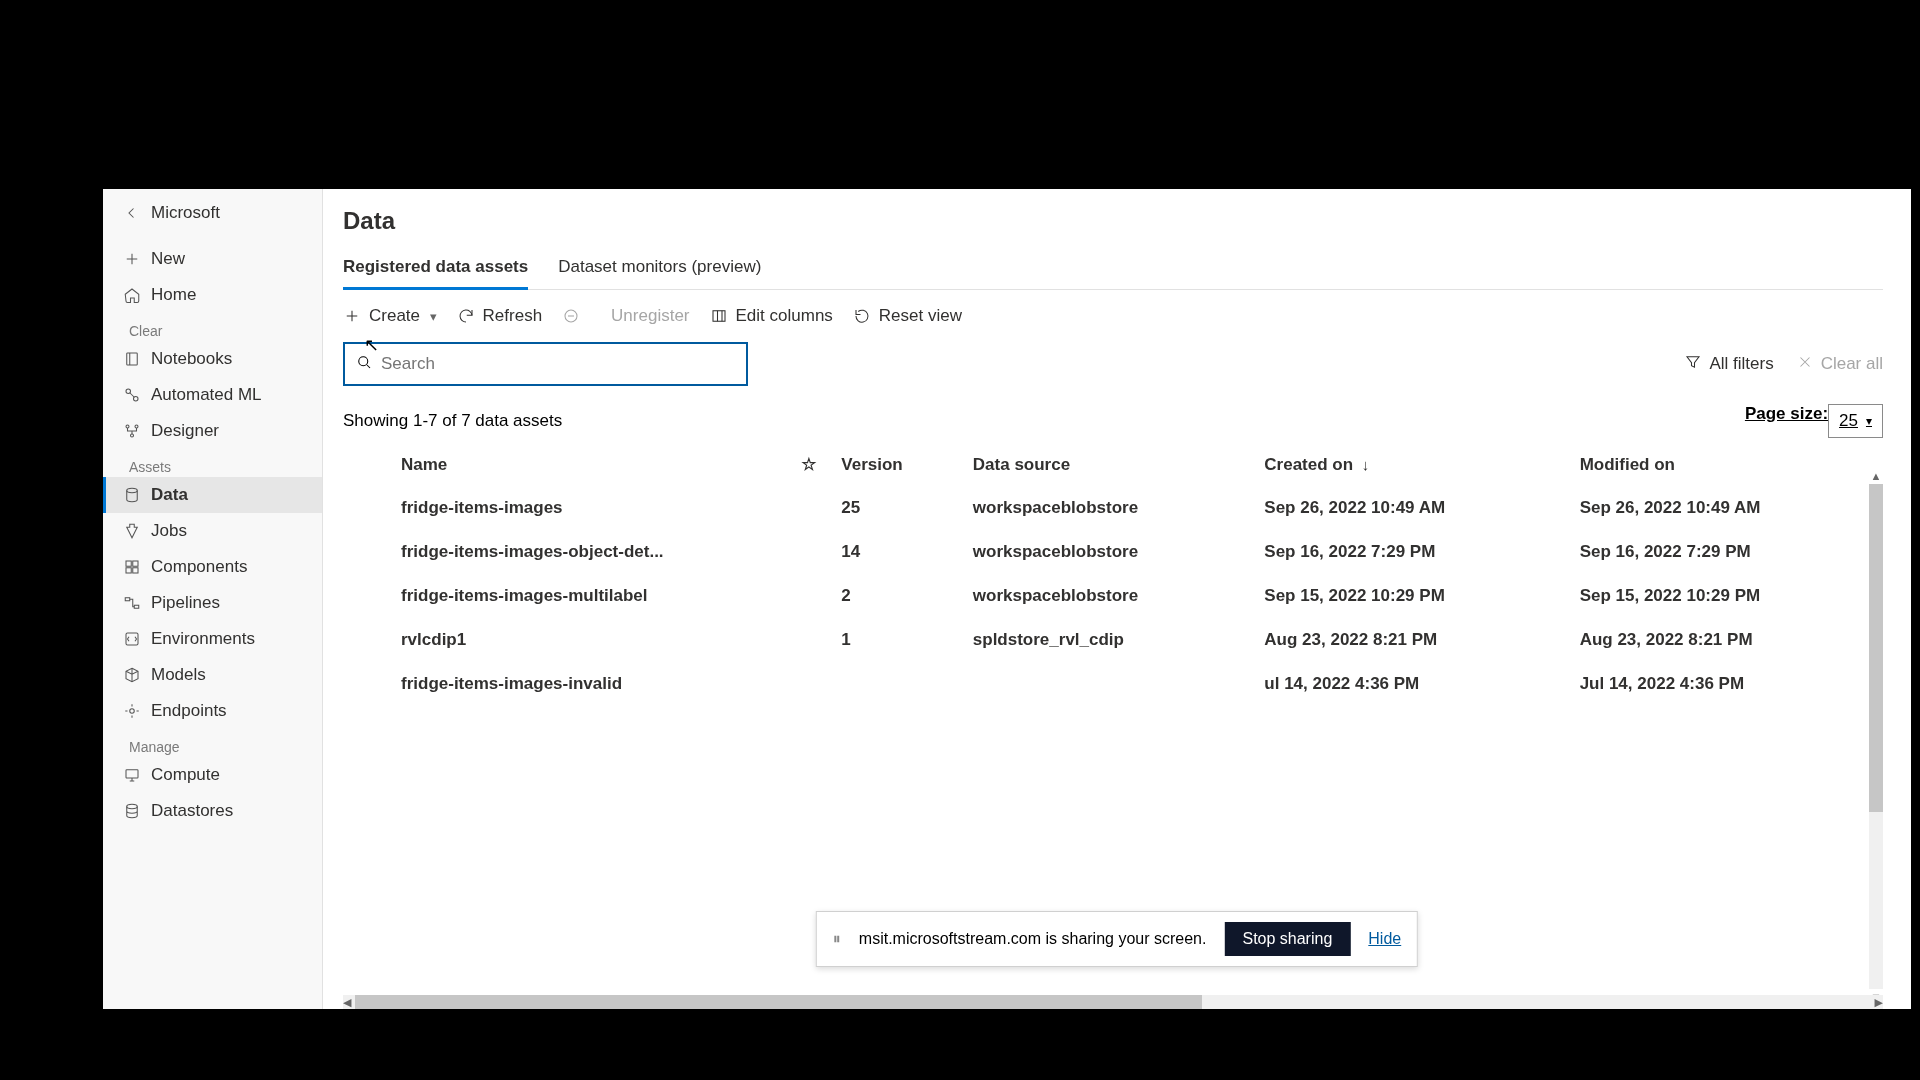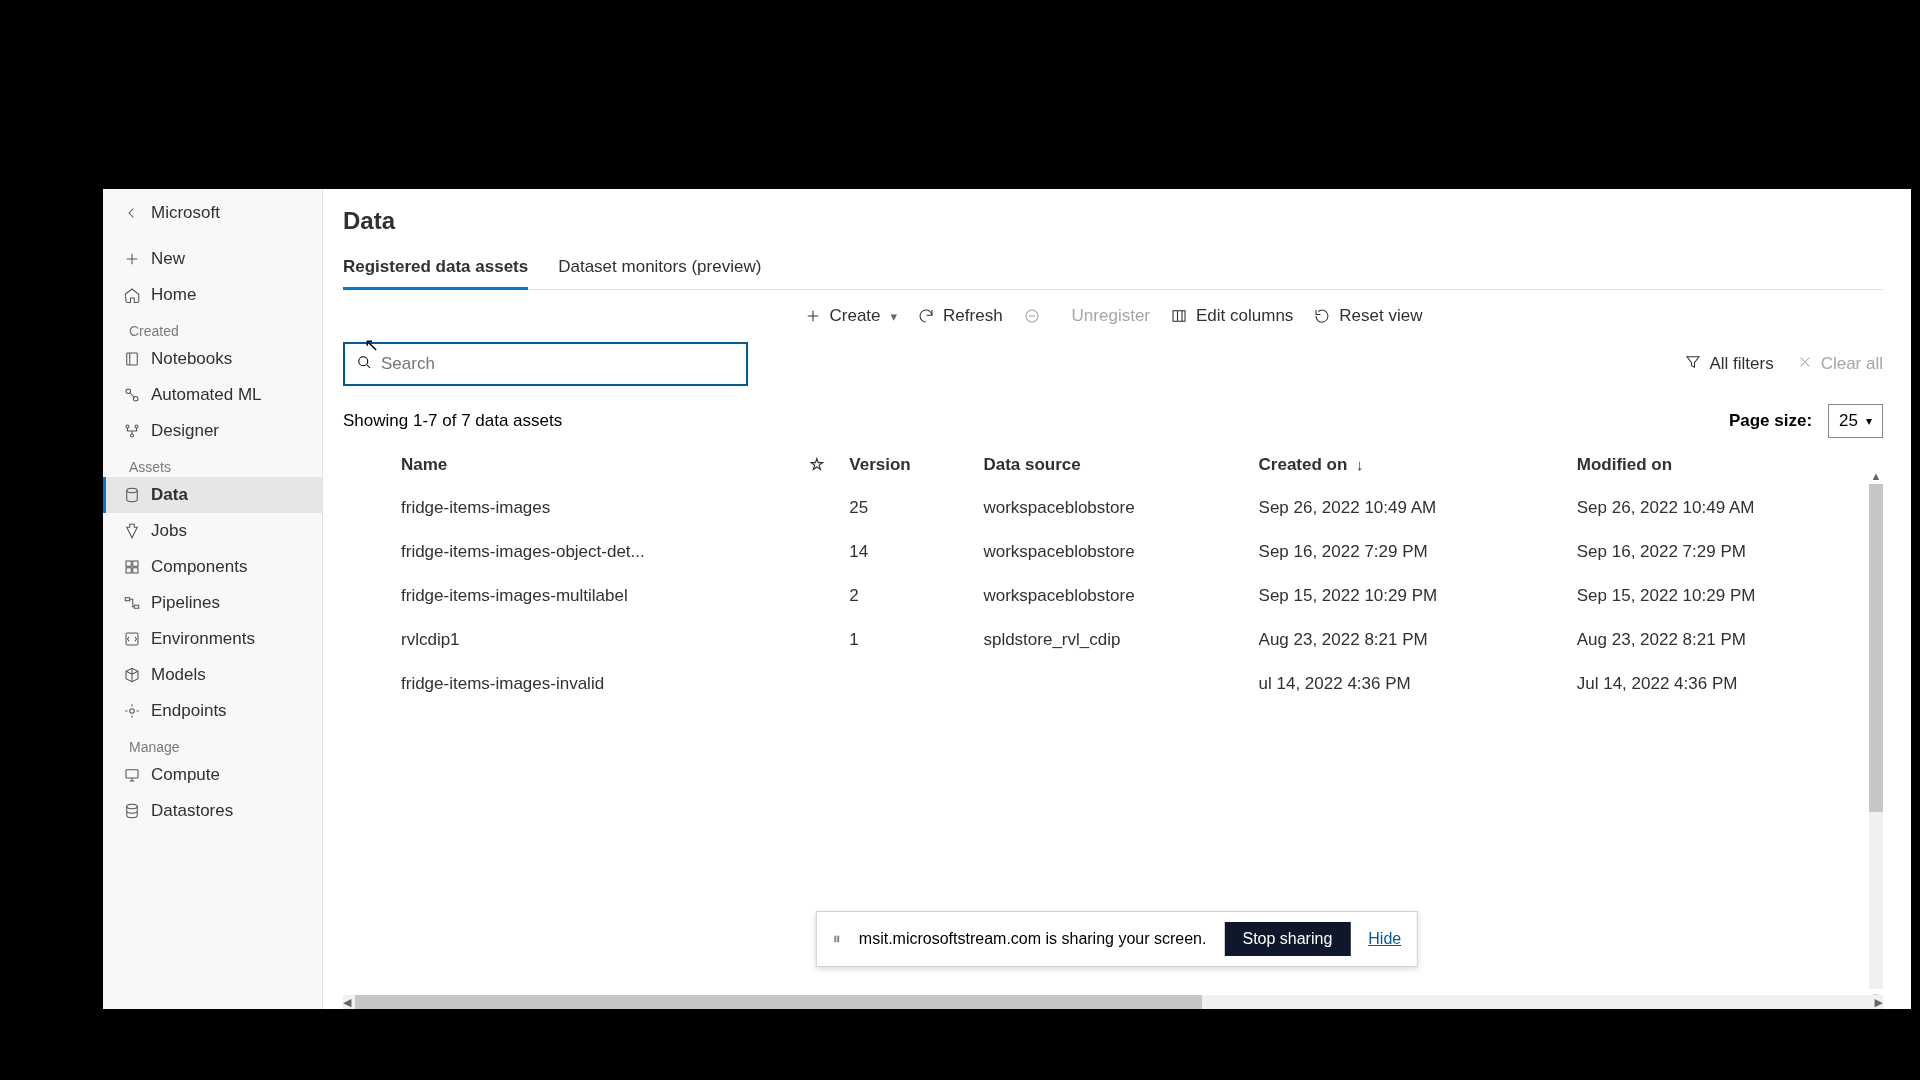--- a/index.html
+++ b/index.html
@@ -44,42 +44,42 @@
 
 
 .main { flex:1; padding: 18px 28px 0 20px; position: relative; display:flex; flex-direction:column; }
 .page-title { font-size: 24px; font-weight:600; color:#323130; margin-bottom: 14px; }
 
 .tabs { display:flex; gap: 30px; border-bottom: 1px solid #e1e1e1; margin-bottom: 14px; }
 .tab { padding: 8px 0 12px 0; font-size:17px; color:#323130; cursor:pointer; position:relative; }
 .tab.active { font-weight:600; }
 .tab.active::after { content:""; position:absolute; left:0; right:0; bottom:-1px; height:3px; background:#0078d4; }
 
-.toolbar { display:flex; gap: 20px; align-items:center; font-size:17px; color:#323130; margin-bottom: 14px; justify-content: center; }
+.toolbar { display:flex; gap: 20px; align-items:center; font-size:17px; color:#323130; margin-bottom: 14px; }
 .tool-btn { display:inline-flex; align-items:center; gap:8px; cursor:pointer; padding:2px 0; }
 .tool-btn.disabled { color:#a6a6a6;gap:31px; }
 .tool-btn .ico { width:18px; height:18px; display:inline-flex; }
 .chev-down { font-size:13px; color:#666; margin-left:2px; }
 
 .filter-row { display:flex; align-items:center; justify-content:space-between; margin-bottom:14px; }
 .search-box { display:flex; align-items:center; border:2px solid #005a9e; width:405px; height:44px; padding:0 10px; gap:8px; }
 .search-box input { border:none; outline:none; font-size:17px; flex:1; }
 .filter-actions { display:flex; gap:22px; align-items:center; font-size:17px; }
 .filter-link { display:inline-flex; align-items:center; gap:7px; cursor:pointer; color:#323130; }
 .filter-link.disabled { color:#a6a6a6; }
 
 .result-row { display:flex; justify-content:space-between; align-items:center; margin: 4px 0 6px 0; font-size:17px; }
-.page-size-sel { display:flex; align-items:center; gap:16px; }
+.page-size-sel { display:flex; align-items:flex-start; gap:0;text-decoration:underline; }
 .page-size-box { border:1px solid #8a8a8a; padding:6px 10px; display:inline-flex; align-items:center; gap:8px; cursor:pointer; }
 
 
 .table-wrap { flex:1; overflow:hidden; position:relative; }
 .data-table { width: 100%; border-collapse: collapse; font-size:17px; }
 .data-table th { text-align:left; font-weight:600; color:#323130; padding:10px 12px; border-bottom: 1px solid transparent; background:#fff; position:sticky; top:0; }
-.data-table td { padding:12px 12px; color:#323130; vertical-align:middle; }
+.data-table td { padding:12px 12px; color:#323130; vertical-align:middle;font-weight:bold; }
 .link-cell { color:#0078d4; cursor:pointer; }
 .data-table td.name-cell { max-width: 260px; overflow:hidden; text-overflow:ellipsis; white-space:nowrap; }
 .col-check { width: 46px; }
 .col-fav { width: 40px; text-align:center; }
 .sort-arrow { font-size:15px; margin-left:4px; }
 .vscroll { position:absolute; right:0; top:40px; bottom:20px; width:14px; background:#f0f0f0; }
 .vscroll .thumb { position:absolute; top:0; left:0; right:0; height:65%; background:#c6c6c6; }
 .vscroll .arrow { position:absolute; left:0; right:0; text-align:center; font-size:11px; color:#666; }
 .vscroll .arrow.up { top:-14px; }
 .vscroll .arrow.down { bottom:-14px; }
@@ -127,21 +127,21 @@
     </div>
     <div class="sidebar-item">
       <span class="ico">
           <svg viewBox="0 0 24 24">
             <path d="M3 11l9-7 9 7v9a2 2 0 0 1-2 2h-4v-6H10v6H6a2 2 0 0 1-2-2z"></path>
           </svg>
         </span>
       <span>Home</span>
     </div>
 
-    <div class="sidebar-section">Created</div>
+    <div class="sidebar-section">Clear</div>
     <div class="sidebar-item">
       <span class="ico">
           <svg viewBox="0 0 24 24">
             <rect x="5" y="4" width="14" height="16" rx="1"></rect>
             <path d="M9 4v16"></path>
           </svg>
         </span>
       <span>Notebooks</span>
     </div>
     <div class="sidebar-item">

